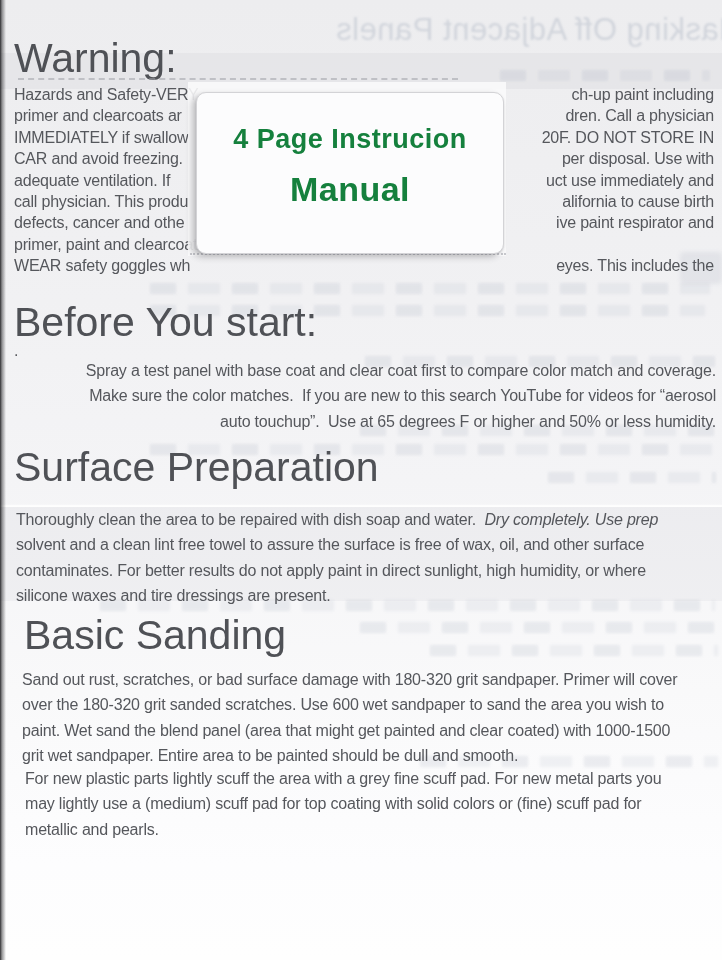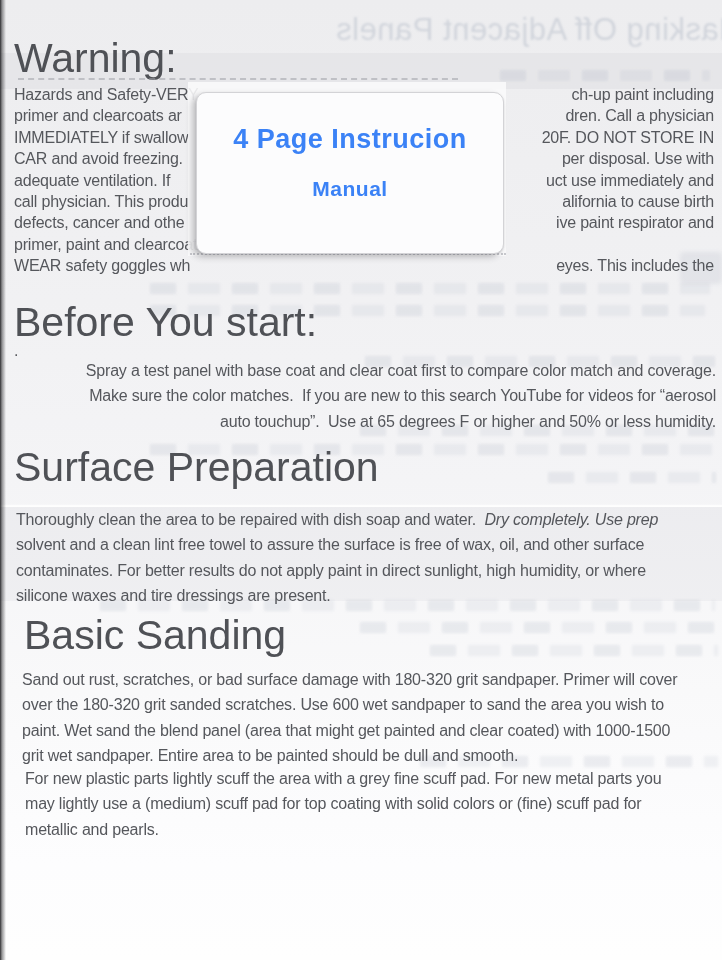--- a/index.html
+++ b/index.html
@@ -38,24 +38,24 @@
   .stray{position:absolute;left:14px;top:342px;color:#55575c;font-size:16px;}
   
   .dash{position:absolute;height:0;border-top:2px dashed rgba(158,160,167,.55);}
   .d1{top:78px;left:18px;width:440px;}
   .d2{top:253px;left:190px;width:316px;border-top-style:dotted;}
   .slip{position:absolute;left:188px;top:82px;width:318px;height:174px;background:rgba(250,250,251,.9);}
   .sticker{
     position:absolute;left:196px;top:92px;width:306px;height:160px;
     background:#fcfcfd;border:1px solid #d3d3d6;border-radius:10px;
     box-shadow:-4px 3px 6px rgba(60,60,65,.30), 0 1px 2px rgba(60,60,65,.15);
-    text-align:center;color:#3b82f6;
+    text-align:center;color:#15803d;
   }
   .sticker .t1{margin-top:30px;font-size:27px;font-weight:bold;letter-spacing:.5px;line-height:32px;}
-  .sticker .t2{margin-top:18px;font-size:21px;font-weight:bold;letter-spacing:.5px;line-height:32px;}
+  .sticker .t2{margin-top:18px;font-size:34px;font-weight:bold;letter-spacing:.5px;line-height:32px;}
 </style>
 </head>
 <body>
 
 <div class="photo">
 
   <div class="ghost-h">Masking Off Adjacent Panels</div>
   <div class="gl" style="top:70px;left:500px;width:210px;"></div>
   <div class="gl" style="top:283px;left:150px;width:560px;"></div>
   <div class="gl" style="top:305px;left:150px;width:555px;"></div>

